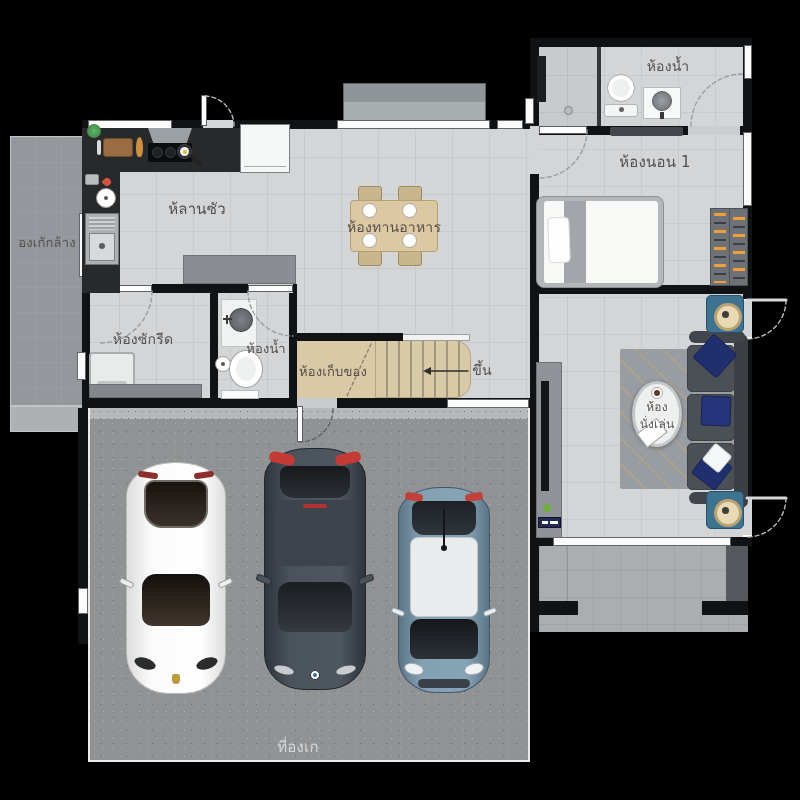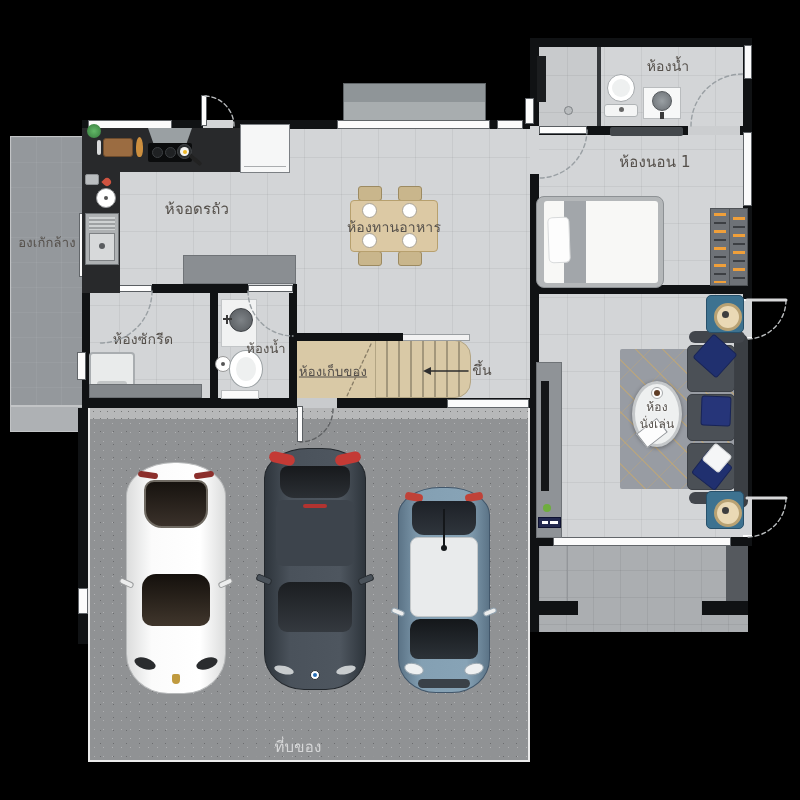--- a/index.html
+++ b/index.html
@@ -264,31 +264,31 @@
     <div style="left:43px;top:58px;width:6px;height:6px;border-radius:50%;background:#14171a;"></div>
     <div style="left:-7px;top:122px;width:14px;height:6px;background:#eceded;border:1px solid #8fa0ad;transform:rotate(22deg);border-radius:3px;"></div>
     <div style="left:85px;top:122px;width:14px;height:6px;background:#eceded;border:1px solid #8fa0ad;transform:rotate(-22deg);border-radius:3px;"></div>
     <div style="left:12px;top:132px;width:68px;height:40px;background:linear-gradient(#14171a,#2c3238);border-radius:10px 10px 8px 8px;"></div>
     <div style="left:6px;top:176px;width:20px;height:12px;background:#eef0f1;border:1px solid #9aa7b0;border-radius:50%;transform:rotate(14deg);"></div>
     <div style="left:66px;top:176px;width:20px;height:12px;background:#eef0f1;border:1px solid #9aa7b0;border-radius:50%;transform:rotate(-14deg);"></div>
     <div style="left:20px;top:192px;width:52px;height:9px;background:#3a4148;border-radius:5px;"></div>
   </div>
 
   <div class="lbl" style="left:47px;top:242px;font-size:13px;">องเกักล้าง</div>
-  <div class="lbl" style="left:197px;top:209px;font-size:15px;">ห้จอดรถัว</div>
+  <div class="lbl" style="left:197px;top:209px;font-size:15px;">ห้ลานซัว</div>
   <div class="lbl" style="left:394px;top:227px;font-size:14px;">ห้องทานอาหาร</div>
   <div class="lbl" style="left:668px;top:66px;font-size:14px;">ห้องน้ำ</div>
   <div class="lbl" style="left:655px;top:162px;font-size:15px;">ห้องนอน 1</div>
   <div class="lbl" style="left:143px;top:339px;font-size:14px;">ห้องซักรีด</div>
   <div class="lbl" style="left:266px;top:348px;font-size:13px;">ห้องน้ำ</div>
-  <div class="lbl" style="left:333px;top:371px;font-size:13px;text-decoration:underline;">ห้องเก็บของ</div>
+  <div class="lbl" style="left:333px;top:371px;font-size:13px;">ห้องเก็บของ</div>
   <div class="lbl" style="left:482px;top:370px;font-size:14px;">ขึ้น</div>
   <div class="lbl" style="left:657px;top:406px;font-size:12px;text-shadow:0 0 3px #fff,0 0 3px #fff;">ห้อง</div>
   <div class="lbl" style="left:657px;top:423px;font-size:12px;text-shadow:0 0 3px #fff,0 0 3px #fff;">นั่งเล่น</div>
-  <div class="lbl" style="left:298px;top:747px;font-size:15px;color:#d6d7d8;">ที่บของ</div>
+  <div class="lbl" style="left:298px;top:747px;font-size:15px;color:#d6d7d8;">ที่องเก</div>
 
   <svg width="800" height="800" viewBox="0 0 800 800">
     <g fill="none" stroke-linecap="round">
       <path d="M234,126 A30,30 0 0 0 204,96" stroke="#b9bcbe" stroke-width="1.4" stroke-dasharray="4 3"></path>
       <path d="M587,130 A48,48 0 0 1 539,178" stroke="#9aa0a4" stroke-width="1.4" stroke-dasharray="4 3"></path>
       <path d="M691,126 A52,52 0 0 1 743,74" stroke="#9aa0a4" stroke-width="1.4" stroke-dasharray="4 3"></path>
       <path d="M248,291 A45,45 0 0 0 293,336" stroke="#9aa0a4" stroke-width="1.4" stroke-dasharray="4 3"></path>
       <path d="M152,291 A52,52 0 0 1 100,343" stroke="#9aa0a4" stroke-width="1.4" stroke-dasharray="4 3"></path>
       <path d="M333,409 A33,33 0 0 1 300,442" stroke="#5f6163" stroke-width="1.4" stroke-dasharray="4 3"></path>
       <path d="M786,300 A39,39 0 0 1 747,339" stroke="#b9bcbe" stroke-width="1.4" stroke-dasharray="4 3"></path>

